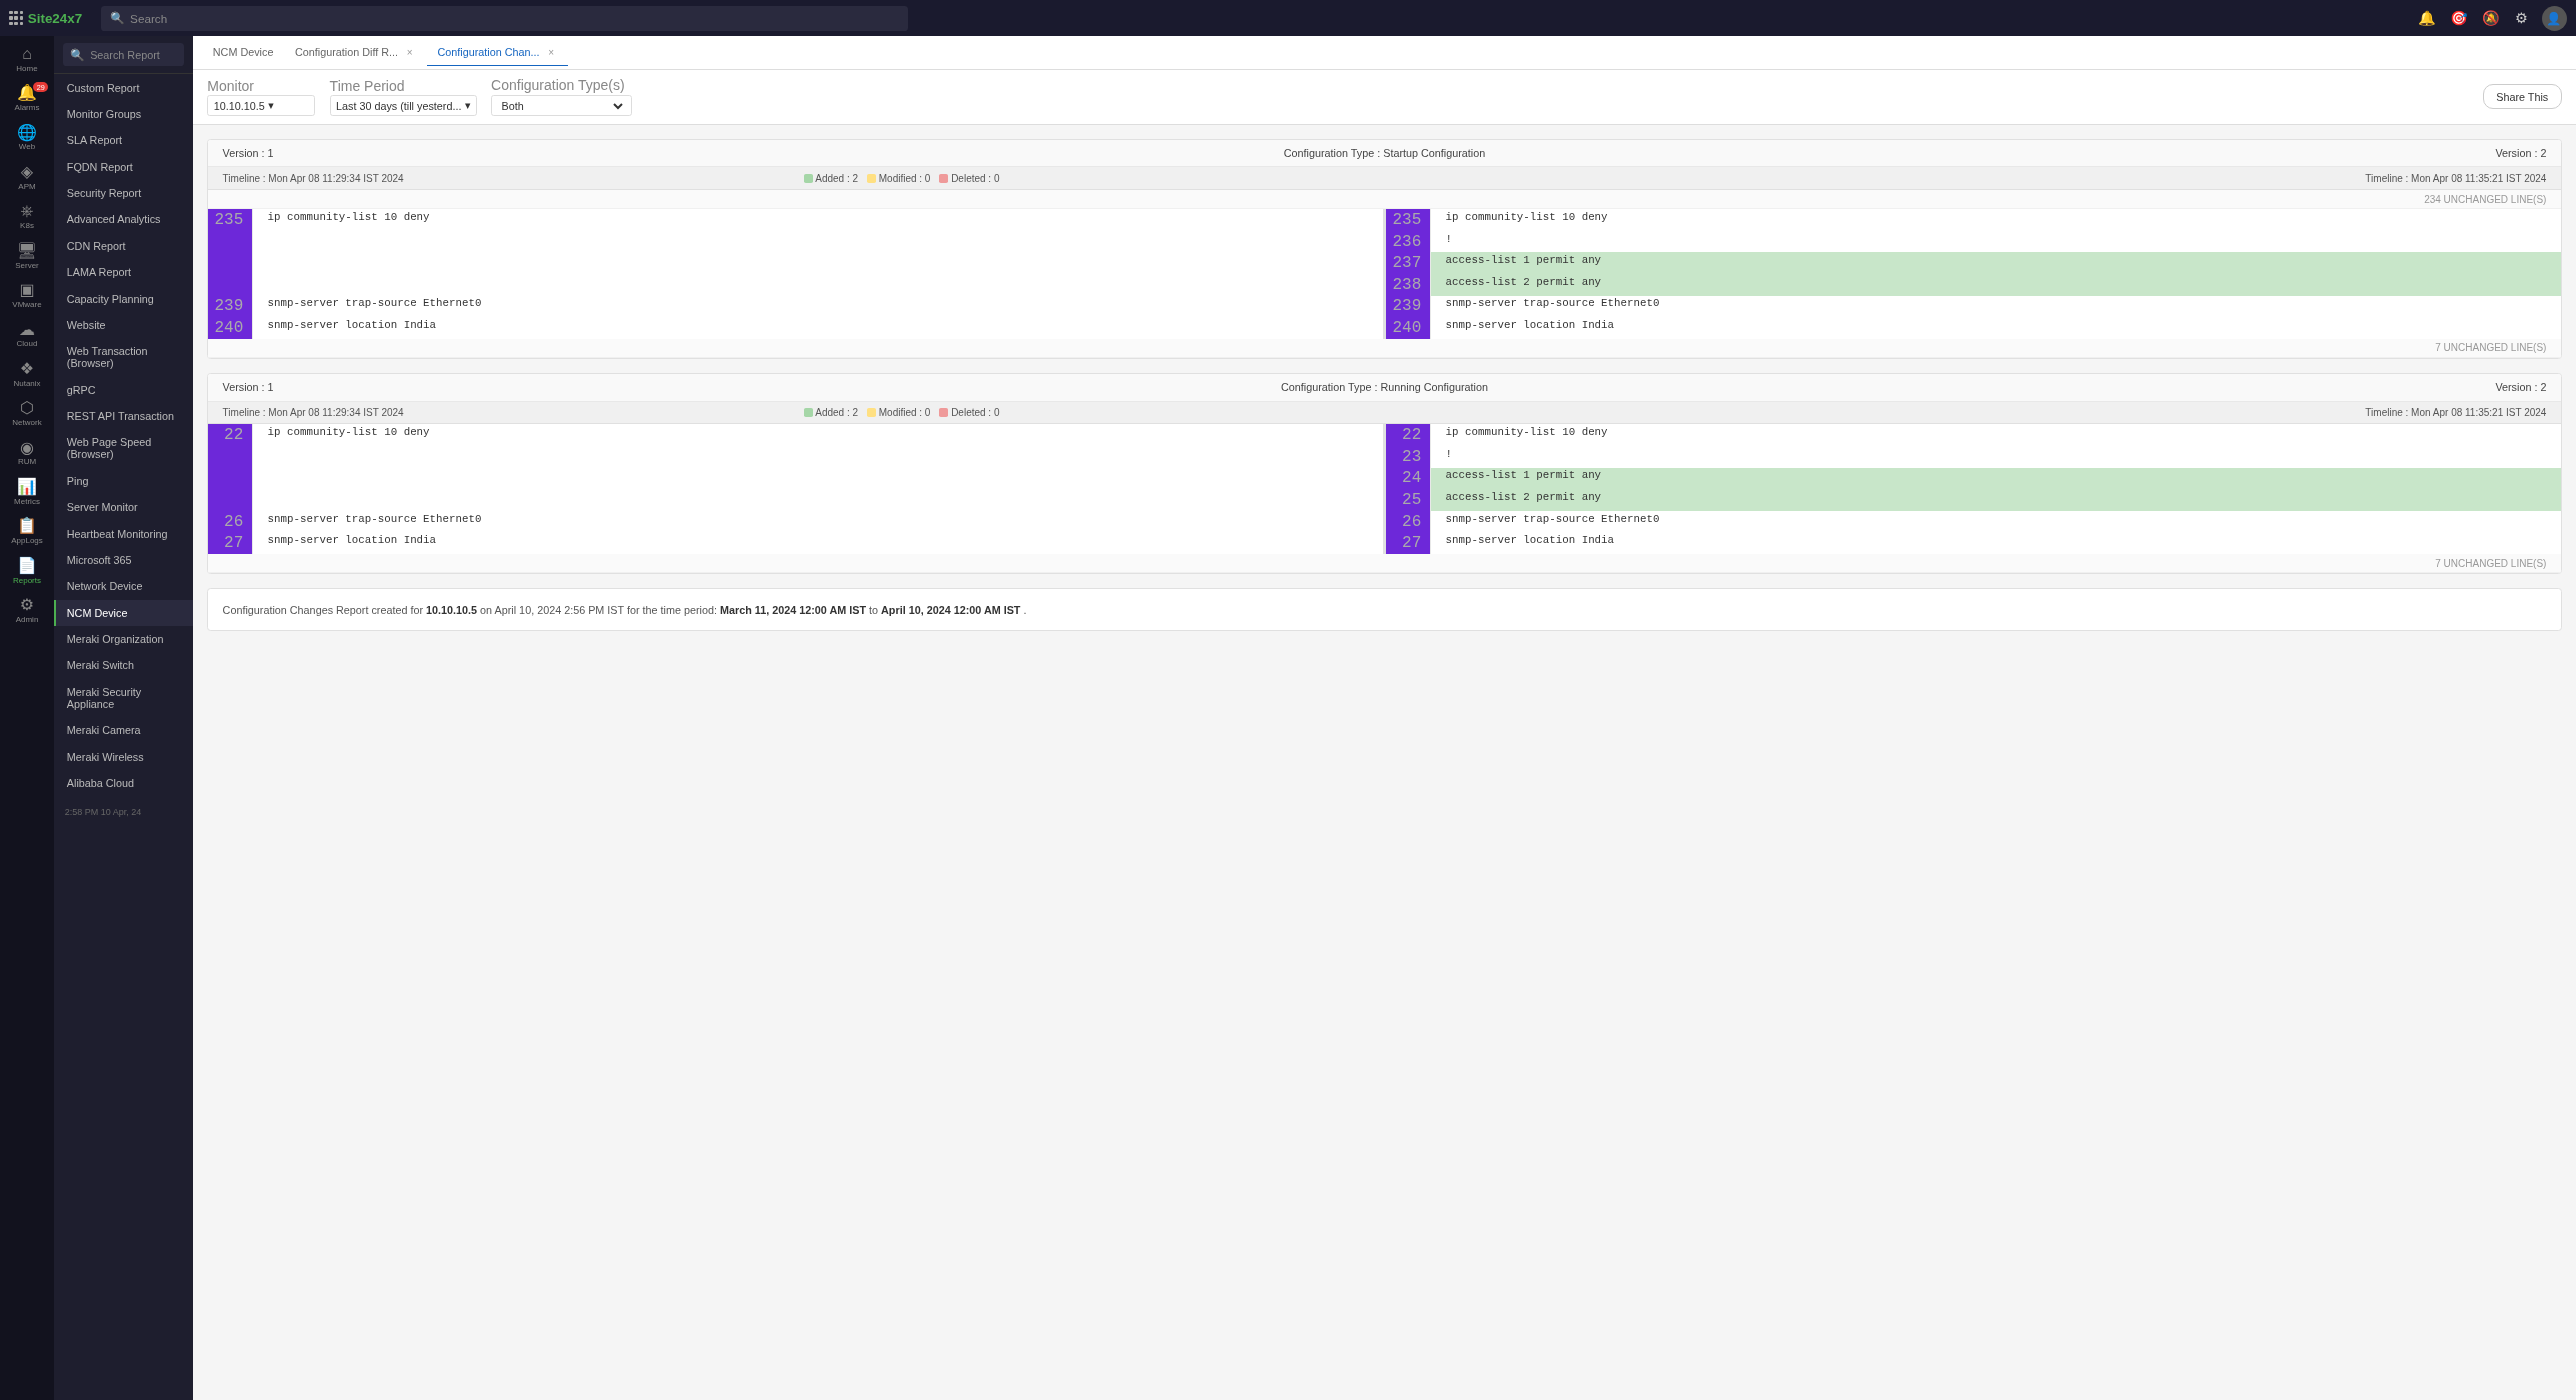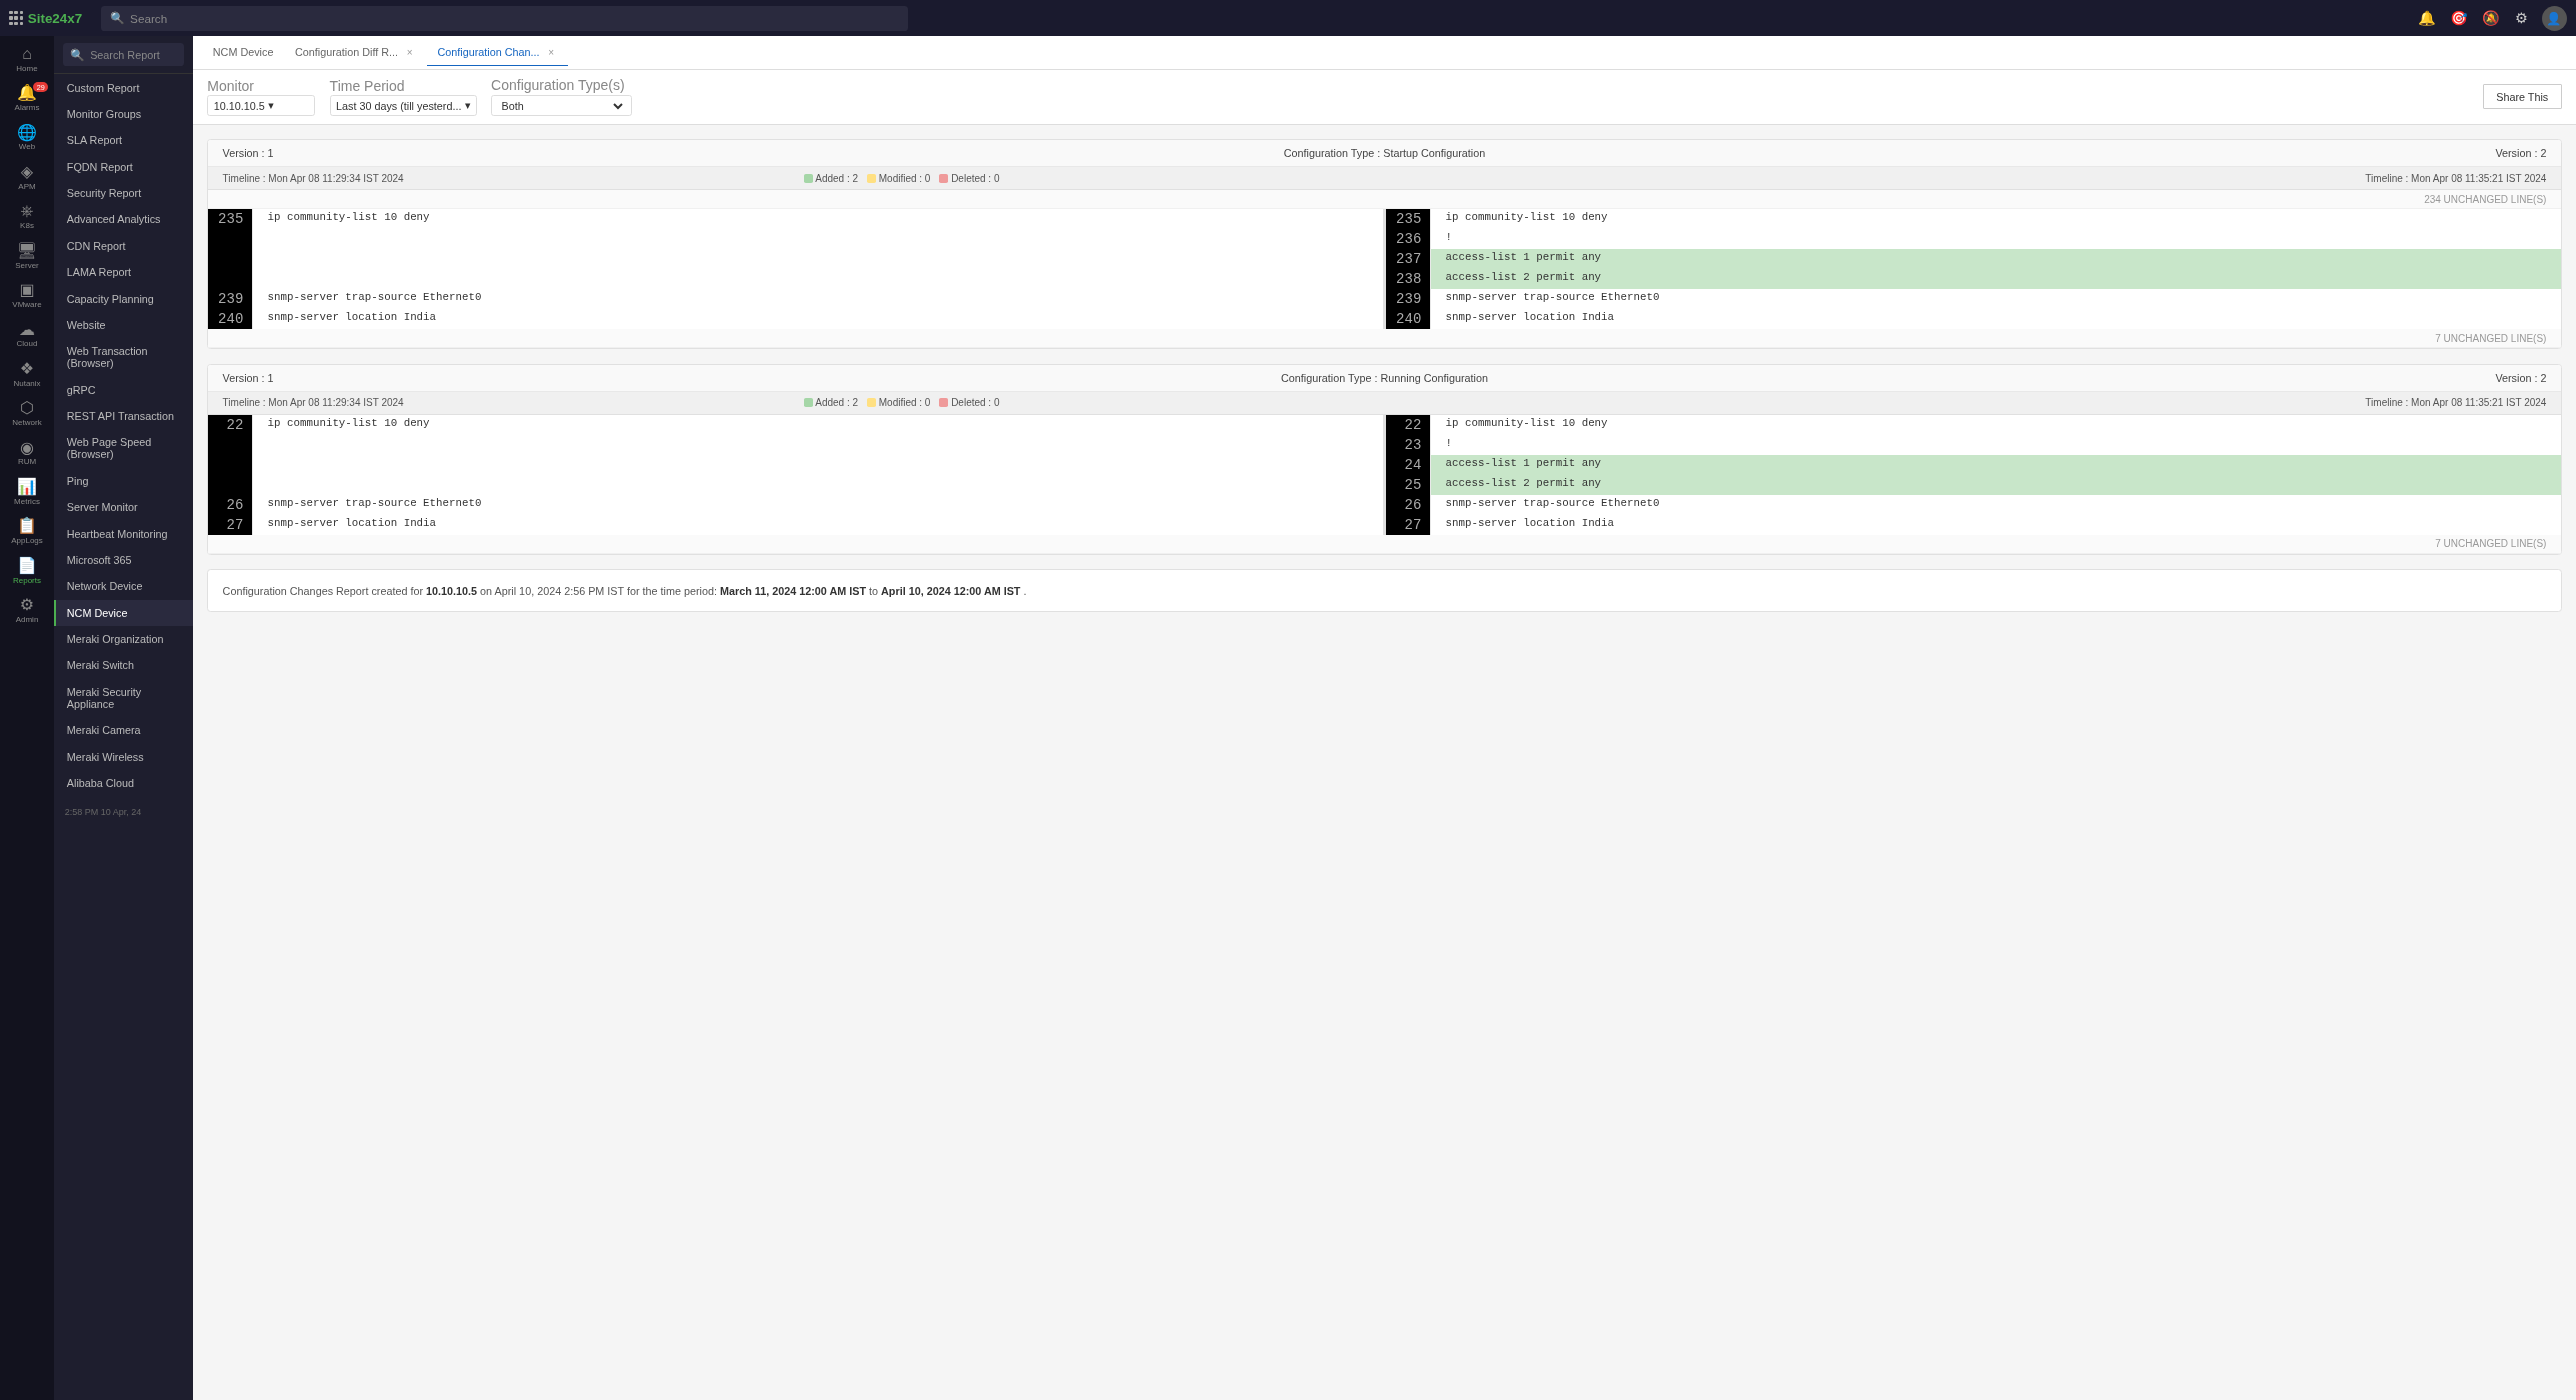--- a/index.html
+++ b/index.html
@@ -92,21 +92,21 @@
       display: flex; align-items: center; border: 0.9px solid #ddd; border-radius: 2.7px;
       padding: 2.7px 5.4px; font-size: 10.8px; color: #333; background: #fff;
       cursor: pointer; gap: 3.6px; min-width: 108px;
     }
     .filter-select select {
       border: none; outline: none; font-size: 10.8px; color: #333;
       background: transparent; cursor: pointer; flex: 1;
     }
     .share-btn {
       margin-left: auto; background: #fff; border: 0.9px solid #ccc;
-      padding: 5.4px 12.5px; border-radius: 1px; font-size: 10.8px; cursor: pointer; color: #333;
+      padding: 5.4px 12.5px; border-radius: 10px; font-size: 10.8px; cursor: pointer; color: #333;
     }
 
     
     .content { flex: 1; overflow-y: auto; padding: 14.3px; }
 
     
     .device-header {
       text-align: center; font-size: 12.5px; font-weight: 600; color: #333;
       padding: 10.8px; background: #fff; border: 0.9px solid #e0e0e0; border-radius: 3.6px 3.6px 0 0;
       margin-bottom: 0;
@@ -146,22 +146,22 @@
       text-align: right; padding: 3.6px 14.3px; font-size: 10px; color: #999;
       background: #fafafa; border-bottom: 0.9px solid #f0f0f0;
     }
 
     .diff-row {
       display: flex; min-height: 20px;
     }
 
     .line-num {
       width: 45px; min-width: 45px; text-align: right; padding: 1.8px 9px 1.8px 0;
-      color: #aaa; font-size: 14px; user-select: none; border-right: 0.9px solid #e8e8e8;
-      background: #000000;
+      color: #aaa; font-size: 16px; user-select: none; border-right: 0.9px solid #e8e8e8;
+      background: #6d28d9;
     }
     .line-content {
       flex: 1; padding: 1.8px 14.3px; color: #333; white-space: pre;
     }
     .line-content.added { background: #c8e6c9; }
 
     .diff-separator { width: 3.6px; background: #e0e0e0; }
     .diff-half { flex: 1; display: flex; }
 
     

